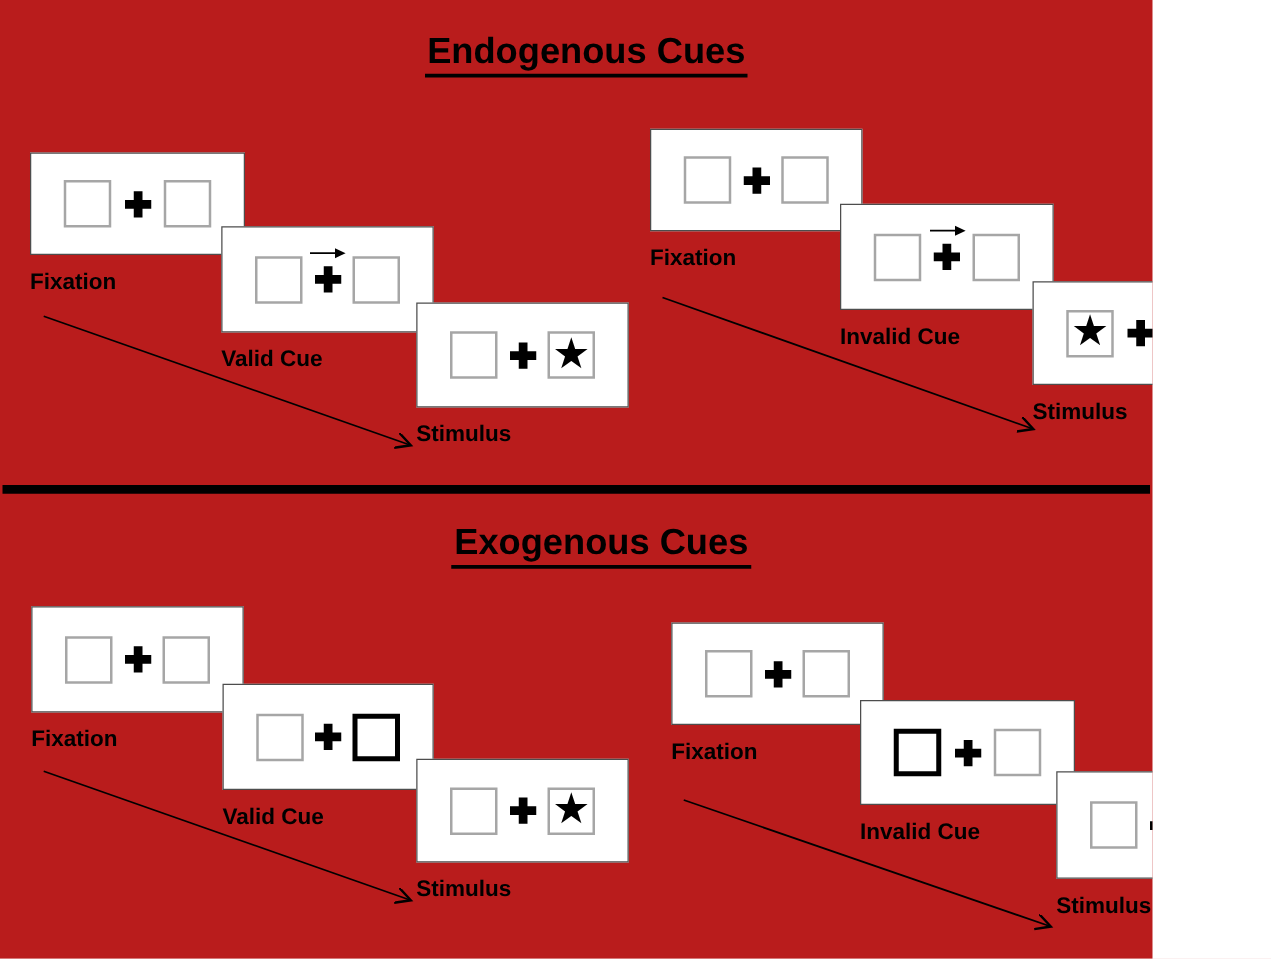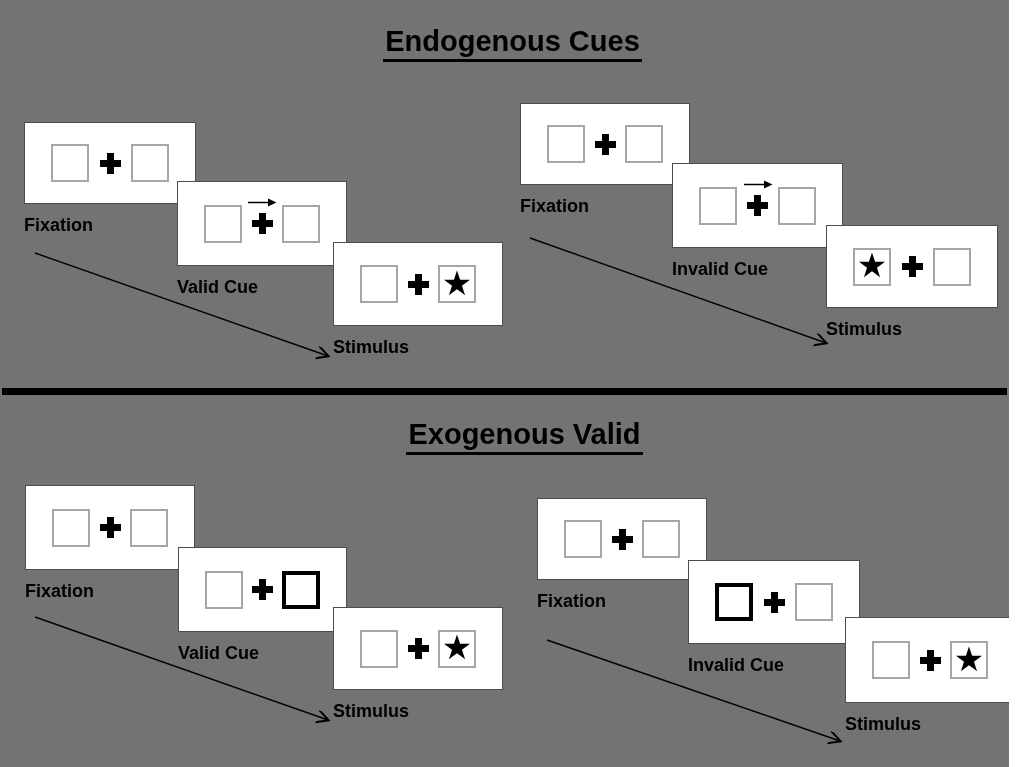--- a/index.html
+++ b/index.html
@@ -1,20 +1,20 @@
 <!DOCTYPE html>
 <html><head>
 <meta charset="utf-8">
 <style>
   html, body { margin: 0; padding: 0; background: #ffffff; }
   .canvas {
     position: relative;
-    width: 1009px;
+    width: 922px;
     height: 767px;
-    background: #737373;
+    background: #b91c1c;
     font-family: "Liberation Sans", sans-serif;
     overflow: hidden;
   }
   .title {
     position: absolute;
     left: 0;
     width: 100%;
     text-align: center;
     margin: 0;
     font-size: 29px;
@@ -94,21 +94,21 @@
 </style>
 </head>
 <body>
 
 <div class="canvas">
 
   <h1 class="title" style="top:26px; transform:translateX(8px);">
     <span>Endogenous Cues</span>
   </h1>
   <h1 class="title" style="top:419px; transform:translateX(20px);">
-    <span>Exogenous Valid</span>
+    <span>Exogenous Cues</span>
   </h1>
 
   <div class="divider" style="top:388px;"></div>
 
   <div class="panel" style="left:24px; top:122px; width:172px; height:82px;">
     <div class="box" data-variant="empty"></div>
     <div class="center">
       <div class="cross"></div>
     </div>
     <div class="box" data-variant="empty"></div>

